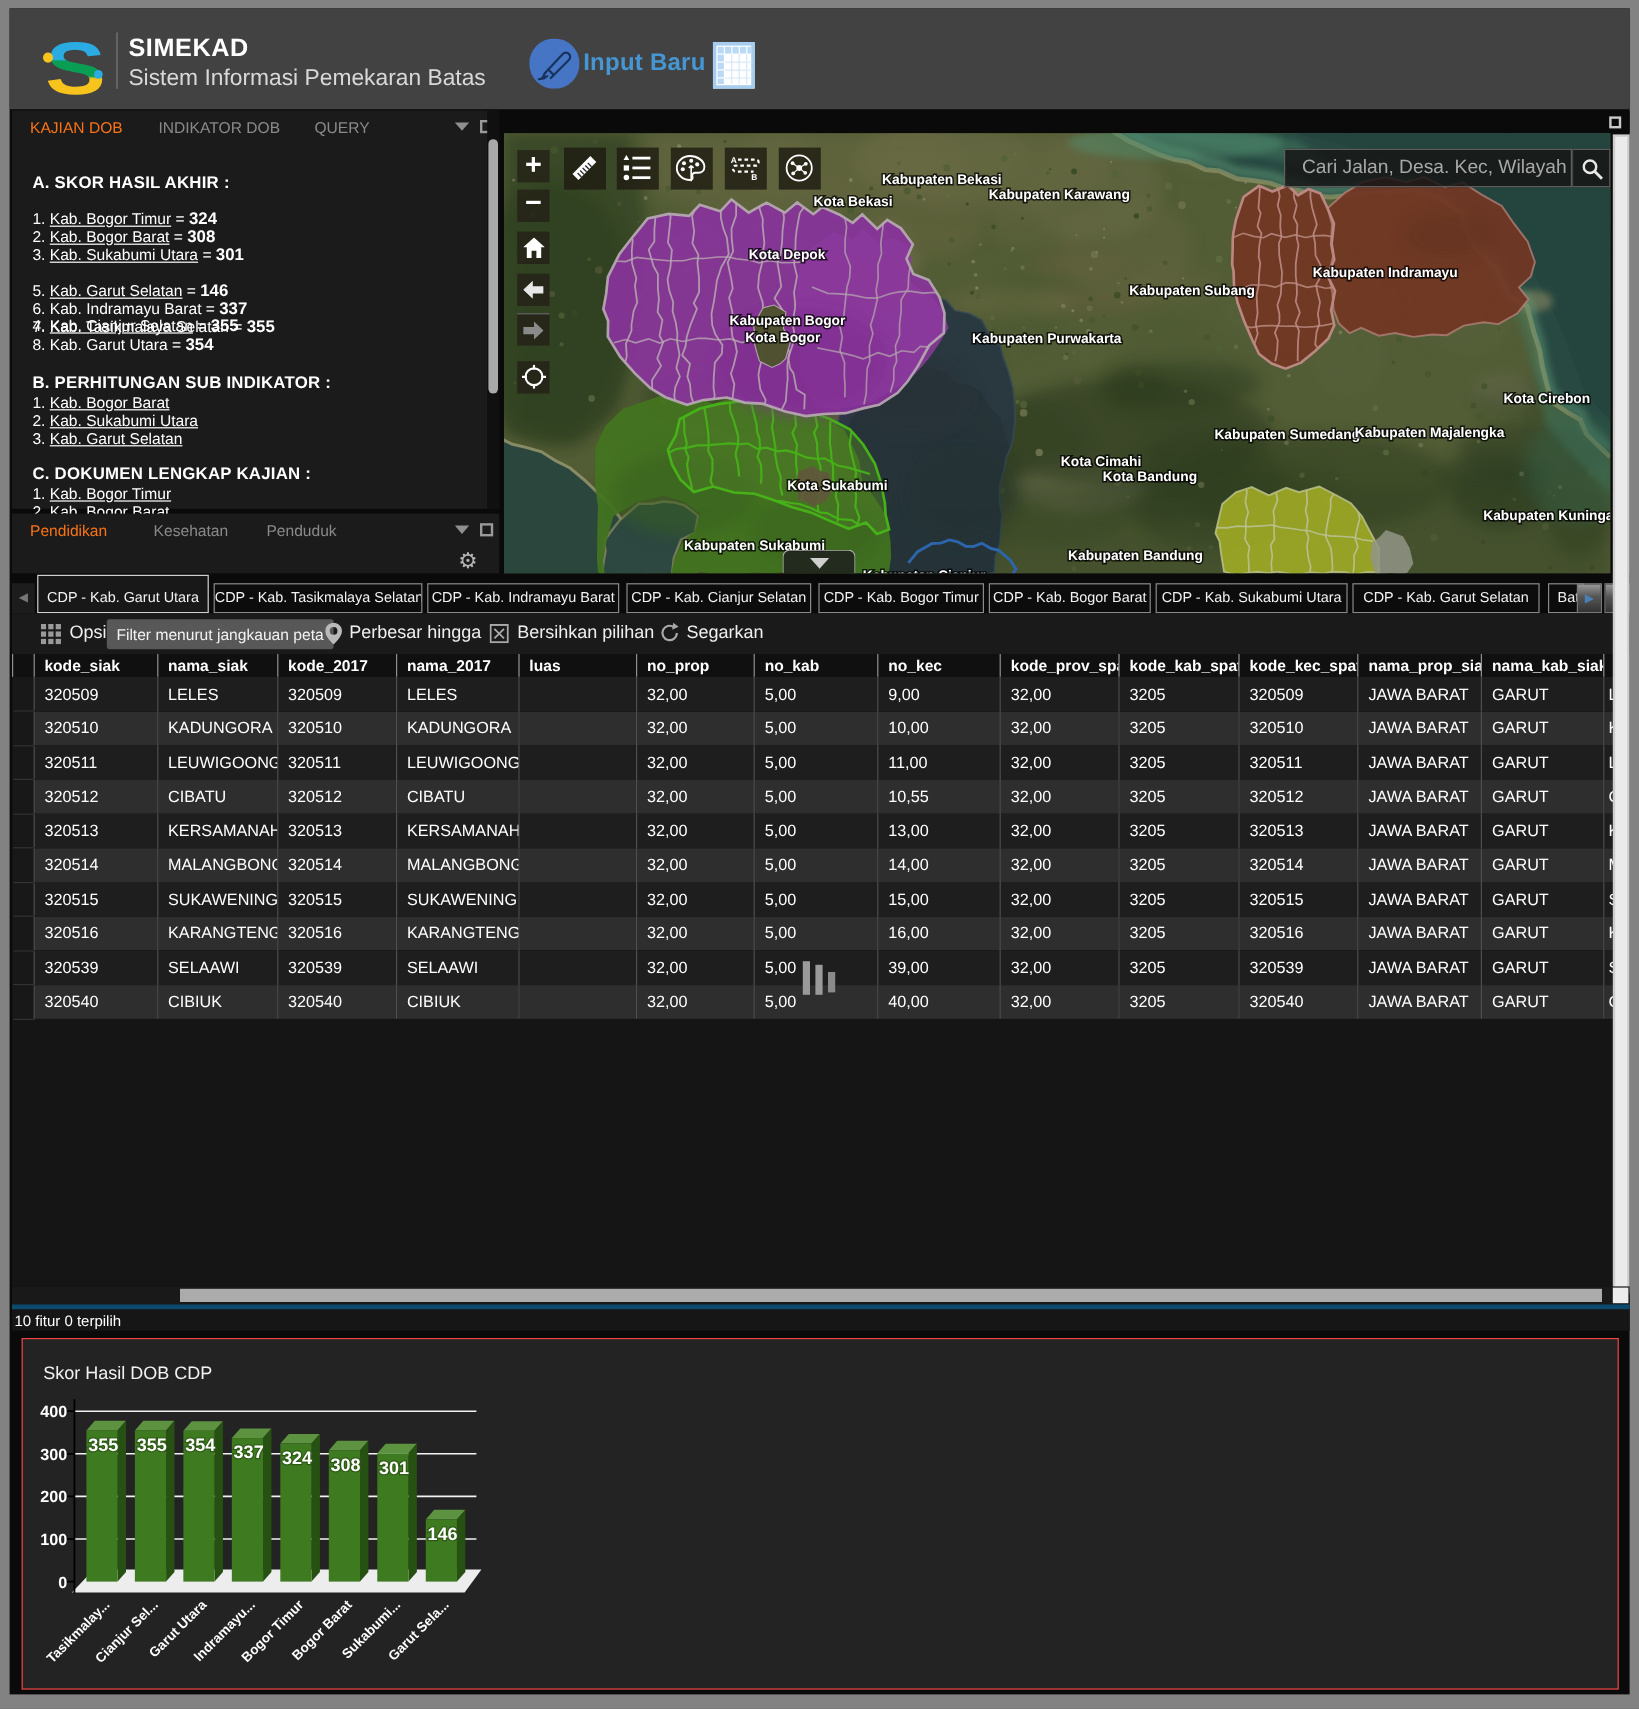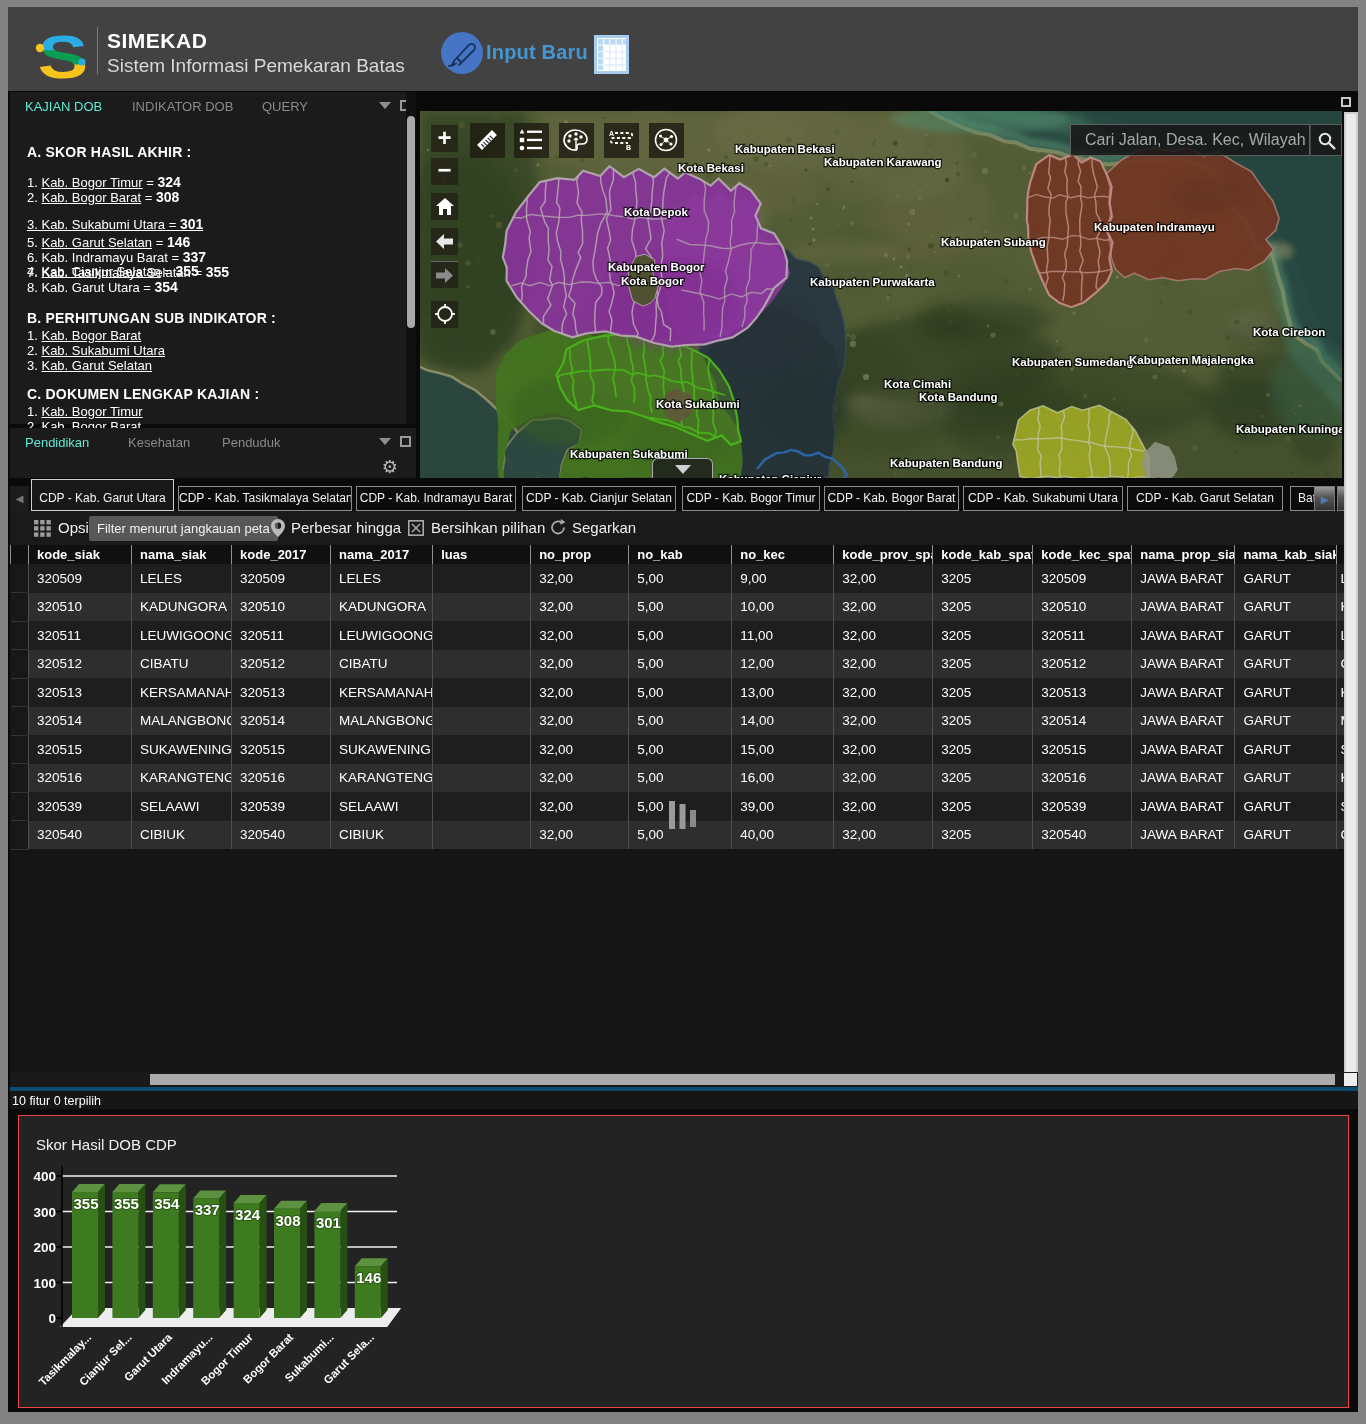--- a/index.html
+++ b/index.html
@@ -10,21 +10,21 @@
 #header { position:absolute; left:0; top:0; width:1350px; height:84px; background:#424242; }
 #logo { position:absolute; left:25px; top:13px; }
 #hsep { position:absolute; left:89px; top:20px; width:1px; height:47px; background:#7a7a7a; }
 .htitle { position:absolute; left:99px; top:22px; color:#fff; font-size:21px; font-weight:bold; letter-spacing:0.5px; }
 .hsub { position:absolute; left:99px; top:48px; color:#d8d8d8; font-size:19px; }
 #inputtext { position:absolute; left:478px; top:34px; color:#4596d2; font-size:20px; font-weight:bold; letter-spacing:0.2px; }
 #gridicon { position:absolute; left:586px; top:28px; }
 
 #lp1 { position:absolute; left:2px; top:85px; width:406px; height:332px; background:#1b1b1b; }
 .ptab { position:absolute; top:7px; font-size:13px; color:#8a8a8a; }
-.ptab.act { color:#5eead4; }
+.ptab.act { color:#f97316; }
 .pnlarrow { position:absolute; width:0; height:0; border-left:6px solid transparent; border-right:6px solid transparent; border-top:7px solid #8f8f8f; }
 .pnlsq { position:absolute; width:11px; height:11px; border:2px solid #9a9a9a; }
 #lp1 .sbtrack { position:absolute; right:0px; top:0px; width:10px; height:332px; background:#101010; }
 #lp1 .sbthumb { position:absolute; right:1px; top:24px; width:8px; height:212px; background:#a9a9a9; border-radius:4px; }
 .lph { color:#fff; font-weight:bold; font-size:14px; position:absolute; left:17px; letter-spacing:0.2px; }
 .lpi { color:#fff; font-size:13px; position:absolute; left:17px; white-space:nowrap; }
 .lpi b { font-size:14px; }
 #lp2 { position:absolute; left:2px; top:421px; width:406px; height:50px; background:#1b1b1b; }
 #gear { position:absolute; right:18px; bottom:0px; color:#b5b5b5; font-size:18px; }
 
@@ -130,21 +130,21 @@
     <div class="ptab act" style="left:15px;">KAJIAN DOB</div>
     <div class="ptab" style="left:122px;">INDIKATOR DOB</div>
     <div class="ptab" style="left:252px;">QUERY</div>
     <div class="pnlarrow" style="left:369px; top:10px;"></div>
     <div class="pnlsq" style="left:390px; top:8px;"></div>
     <div class="sbtrack"></div>
         <div class="sbthumb"></div>
     <div class="lph" style="top:52px;">A. SKOR HASIL AKHIR :</div>
     <div class="lpi" style="top:82px;">1. <u>Kab. Bogor Timur</u> = <b>324</b></div>
     <div class="lpi" style="top:97px;">2. <u>Kab. Bogor Barat</u> = <b>308</b></div>
-    <div class="lpi" style="top:124px;text-decoration:underline;">3. <u>Kab. Sukabumi Utara</u> = <b>301</b></div>
+    <div class="lpi" style="top:112px;">3. <u>Kab. Sukabumi Utara</u> = <b>301</b></div>
     <div class="lpi" style="top:127px;margin-top:44px;">4. <u>Kab. Cianjur Selatan</u> = <b>355</b></div>
     <div class="lpi" style="top:142px;">5. <u>Kab. Garut Selatan</u> = <b>146</b></div>
     <div class="lpi" style="top:157px;">6. Kab. Indramayu Barat = <b>337</b></div>
     <div class="lpi" style="top:172px;">7. Kab. Tasikmalaya Selatan = <b>355</b></div>
     <div class="lpi" style="top:187px;">8. Kab. Garut Utara = <b>354</b></div>
     <div class="lph" style="top:218px;">B. PERHITUNGAN SUB INDIKATOR :</div>
     <div class="lpi" style="top:236px;">1. <u>Kab. Bogor Barat</u></div>
     <div class="lpi" style="top:251px;">2. <u>Kab. Sukabumi Utara</u></div>
     <div class="lpi" style="top:266px;">3. <u>Kab. Garut Selatan</u></div>
     <div class="lph" style="top:294px;">C. DOKUMEN LENGKAP KAJIAN :</div>
@@ -962,21 +962,21 @@
             </tr>
             <tr class="even">
               <td class="sel"></td>
               <td>320512</td>
               <td>CIBATU</td>
               <td>320512</td>
               <td>CIBATU</td>
               <td></td>
               <td>32,00</td>
               <td>5,00</td>
-              <td>12,00</td>
+              <td>10,55</td>
               <td>32,00</td>
               <td>3205</td>
               <td>320512</td>
               <td>JAWA BARAT</td>
               <td>GARUT</td>
               <td>CIBATU</td>
             </tr>
             <tr class="odd">
               <td class="sel"></td>
               <td>320513</td>

